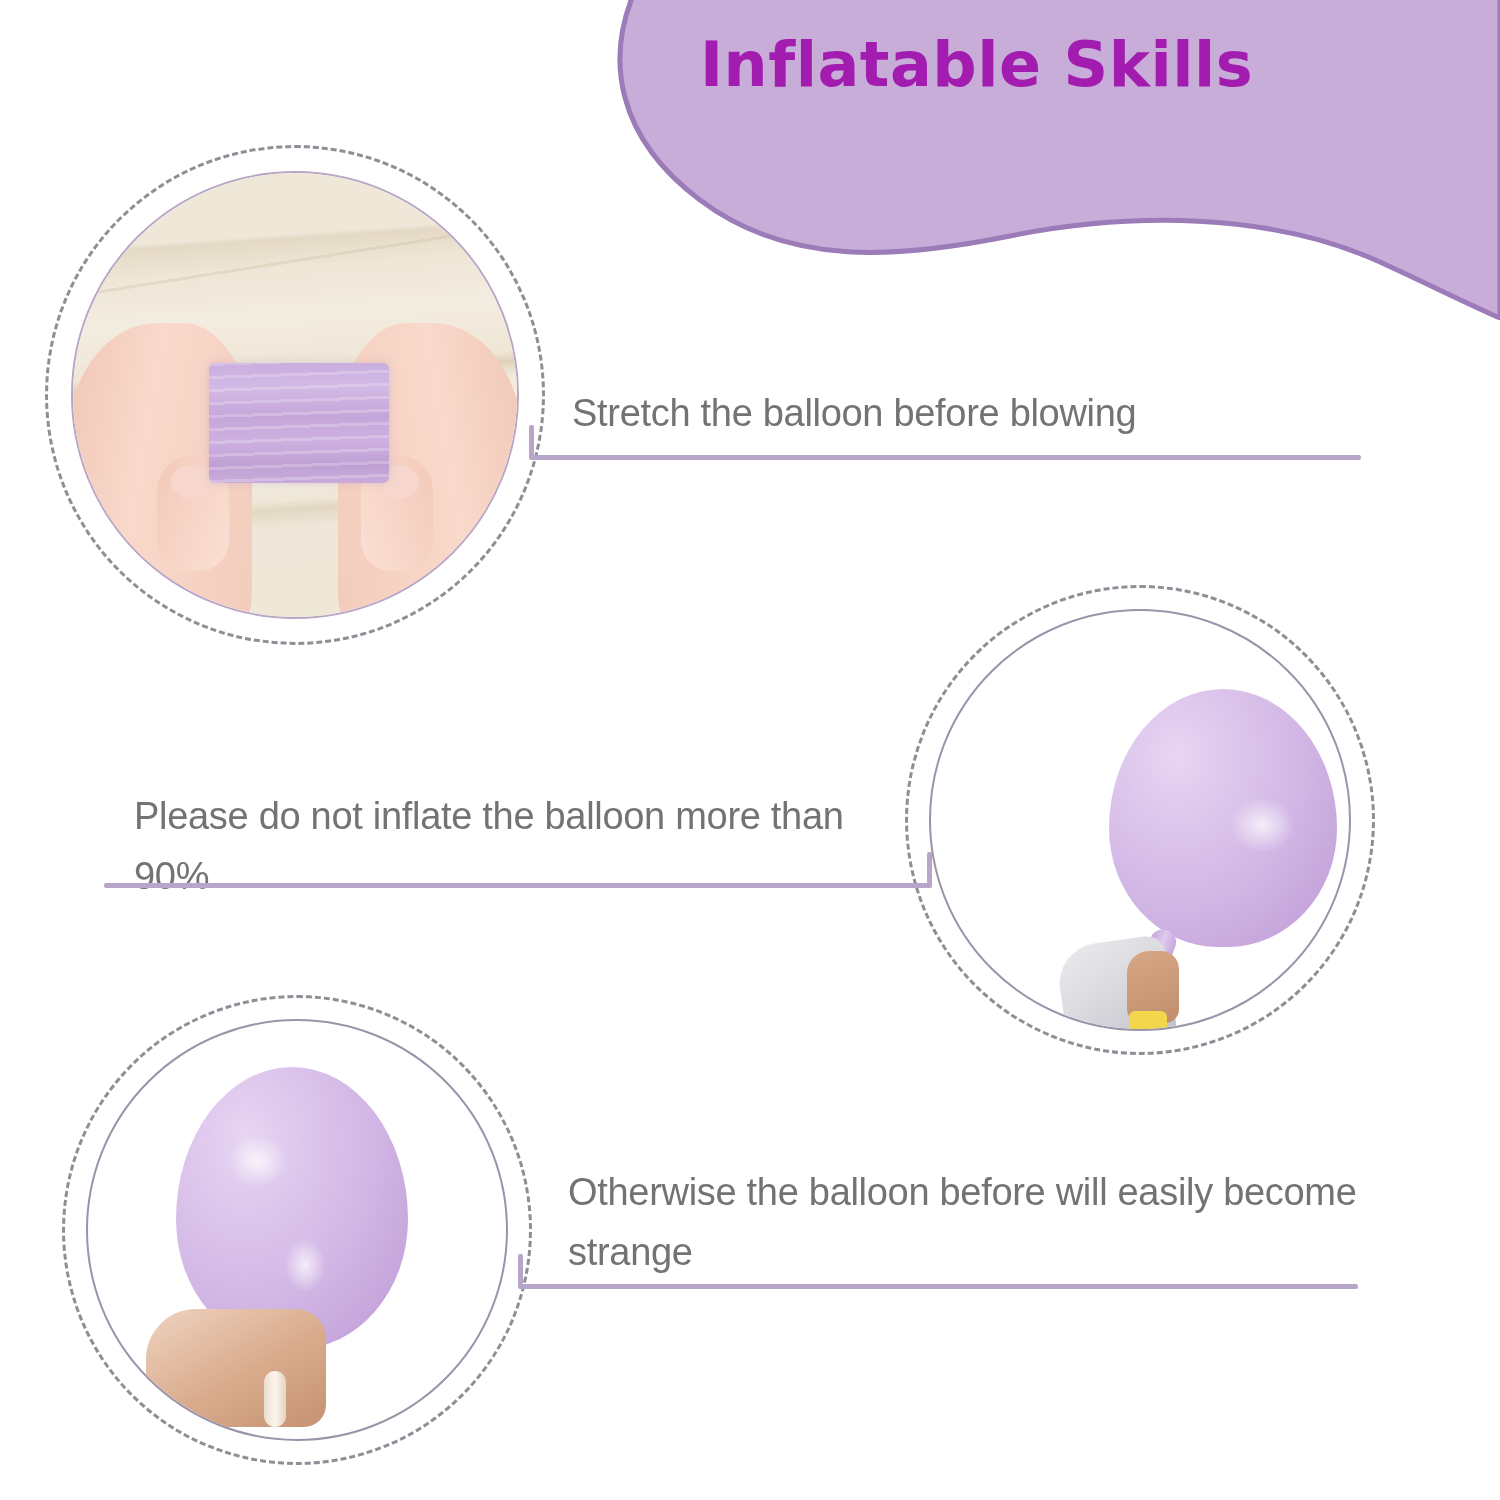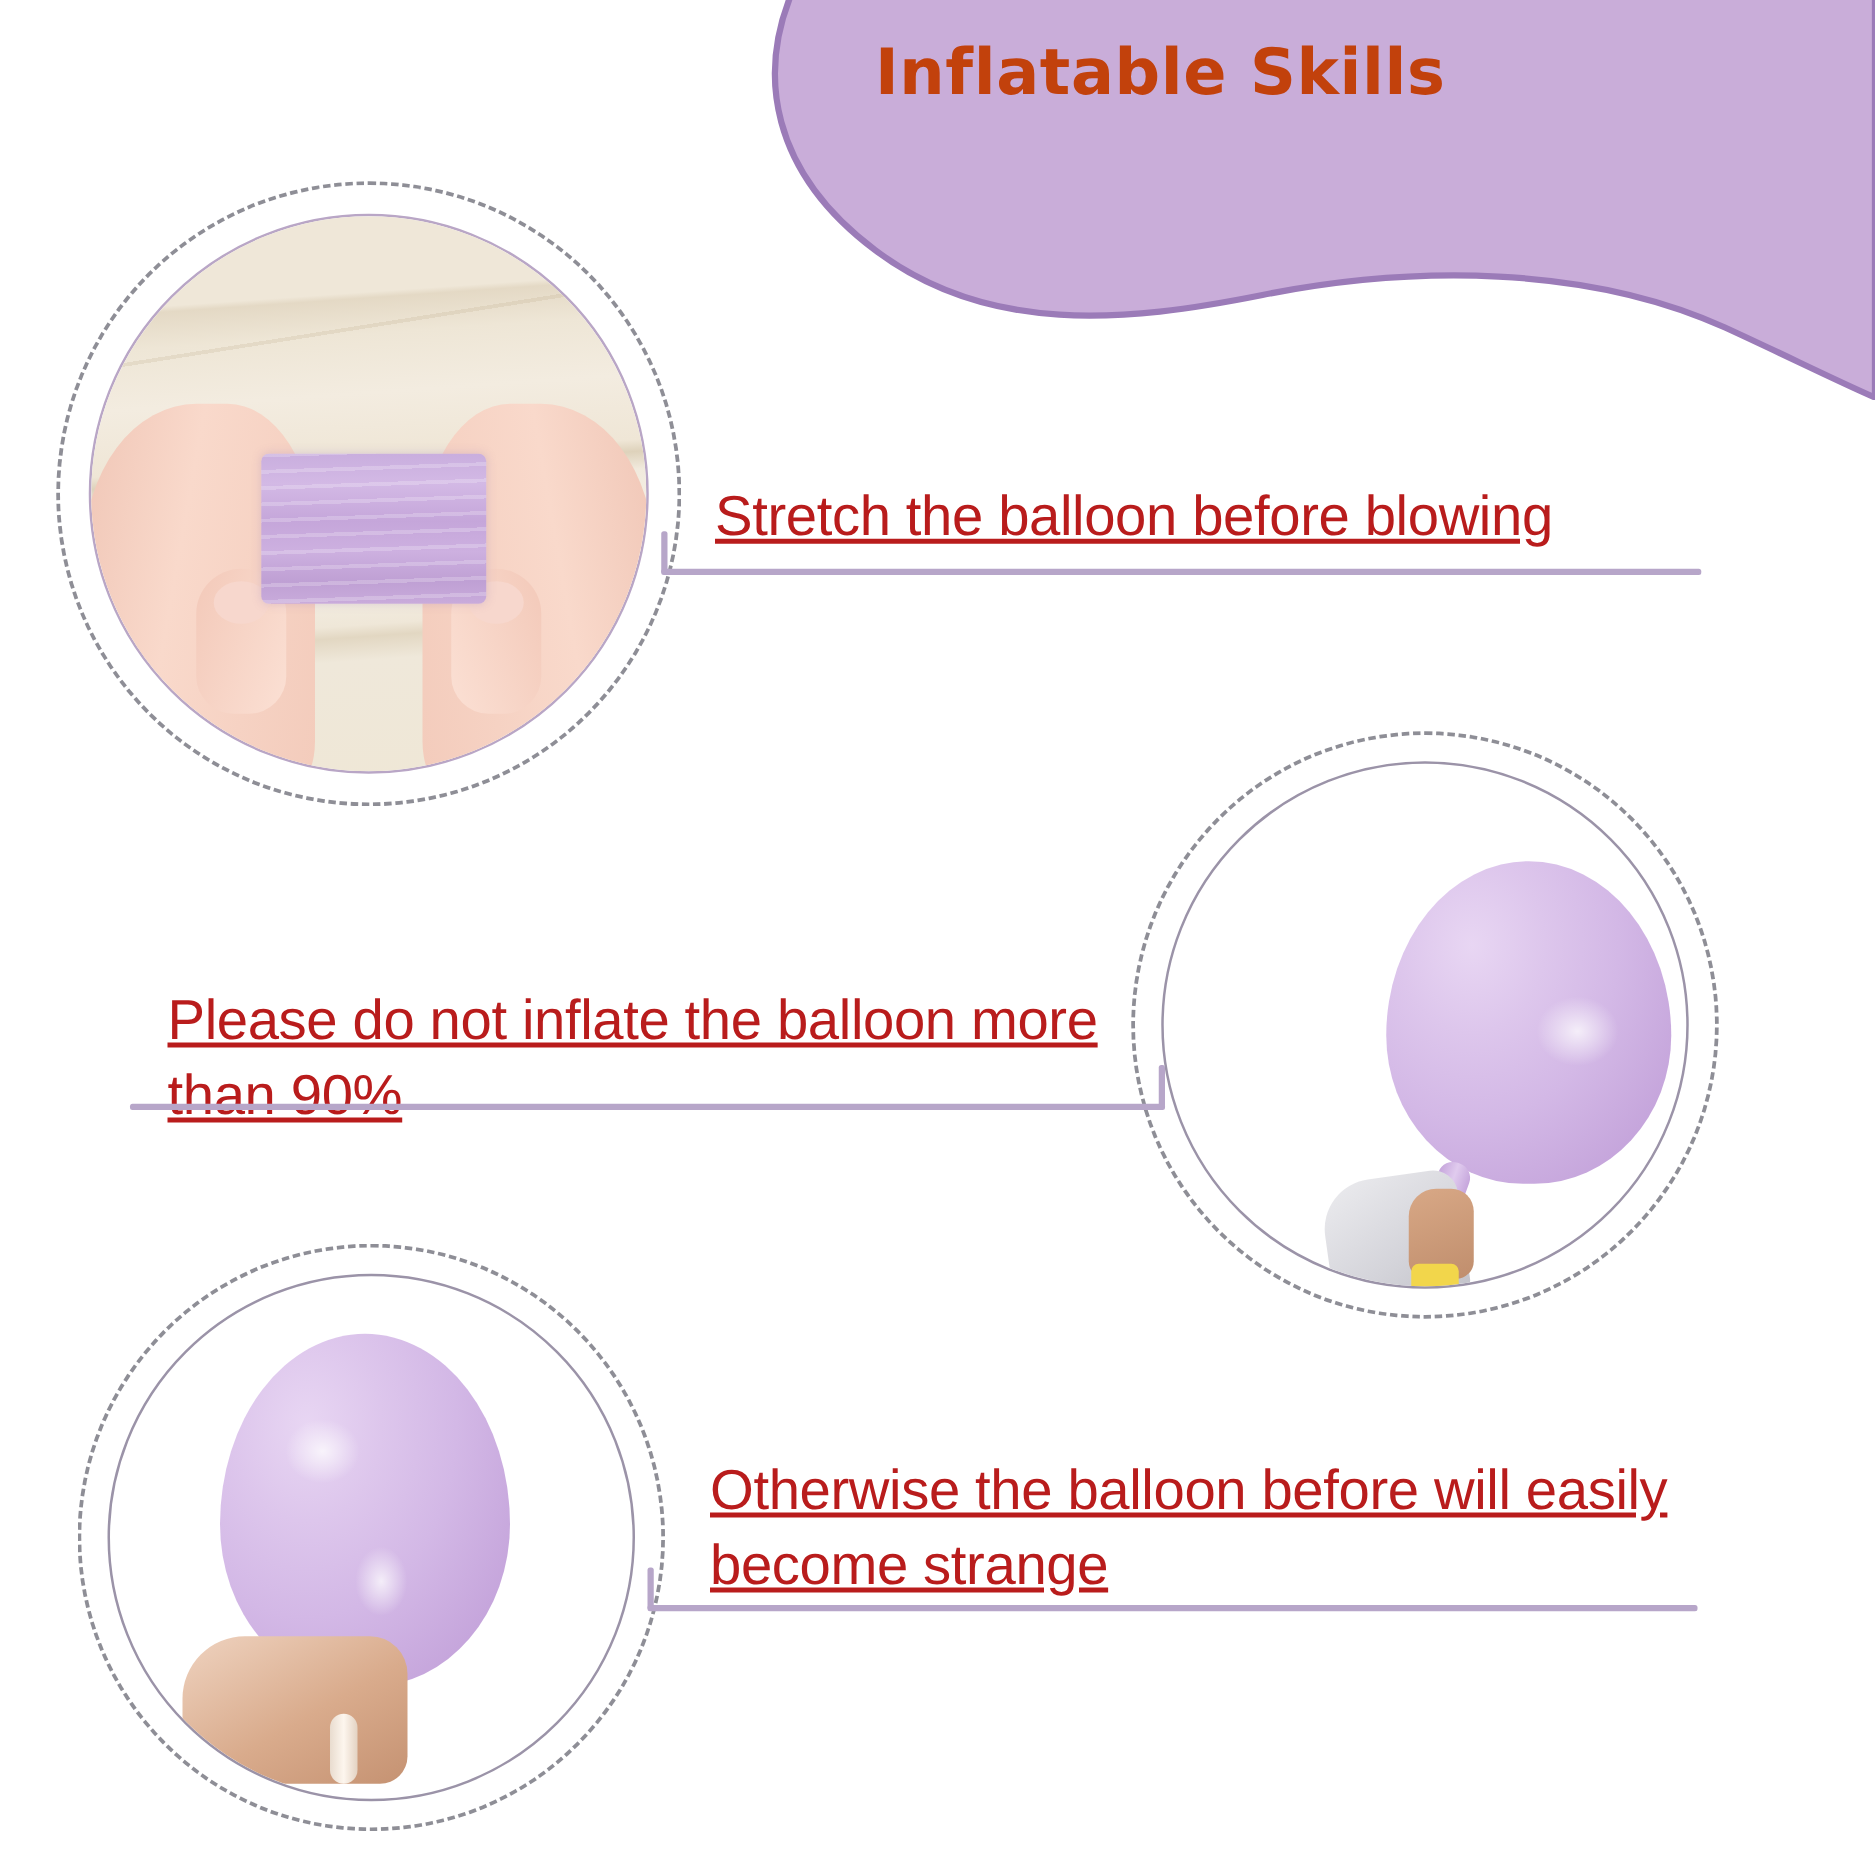--- a/index.html
+++ b/index.html
@@ -13,24 +13,24 @@
   #page{position:relative;width:1500px;height:1500px;background:#fff;}
 
   
   .banner-wrap{position:absolute;left:0;top:0;width:1500px;height:320px;}
   .banner-svg{display:block;width:1500px;height:320px;}
 
   .banner-title{
     position:absolute;
     left:700px;top:28px;
     width:800px;
-    font-size:51px;
+    font-size:62px;
     font-weight:700;
     letter-spacing:0.5px;
-    color:#c2410c;
+    color:#a21caf;
     font-family:"DejaVu Sans", sans-serif;
     white-space:nowrap;
     line-height:1.2;
   }
 
   
   .bubble{position:absolute;}
   .bubble .dashed{
     position:absolute;left:0;top:0;
     width:100%;height:100%;
@@ -119,27 +119,26 @@
     background:linear-gradient(90deg,#c6a6dc,#e0cbee,#c6a6dc);
     border-radius:12px;
   }
   .sleeve{position:absolute;background:linear-gradient(150deg,#ececef,#d4d4da 60%,#c2c2c9);}
   .fingers{position:absolute;background:linear-gradient(160deg,#d8a886,#c08e6d);}
   .yellow{position:absolute;background:#f2d64b;}
 
   
   .caption{
     position:absolute;
-    color:#b91c1c;
-    font-size:45px;
+    color:#737373;
+    font-size:38px;
     line-height:60px;
     font-family:"Liberation Sans", sans-serif;
     font-weight:400;
     letter-spacing:-0.3px;
-    text-decoration:underline;
   }
   .rule{position:absolute;background:#b7a6c9;height:5px;border-radius:2px;}
   .tick{position:absolute;background:#b7a6c9;width:5px;border-radius:2px;}
 
   #cap1{left:572px;top:383px;width:760px;}
   #rule1{left:529px;top:455px;width:832px;}
   #tick1{left:529px;top:425px;height:34px;}
 
   #cap2{left:134px;top:786px;width:790px;}
   #rule2{left:104px;top:883px;width:828px;}

